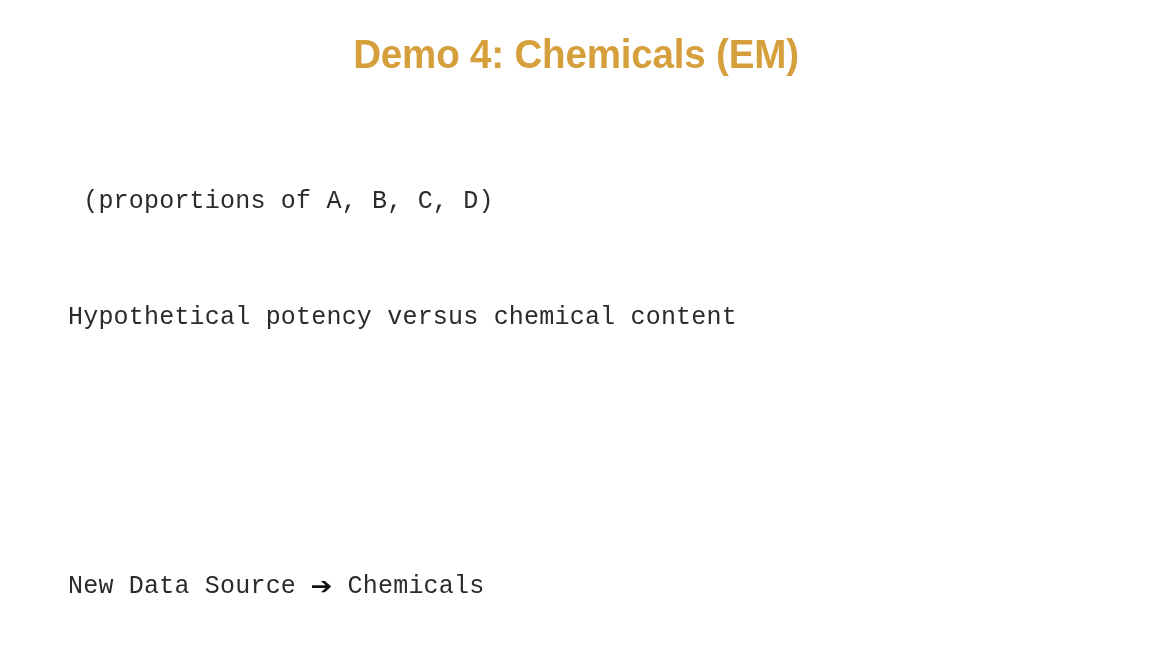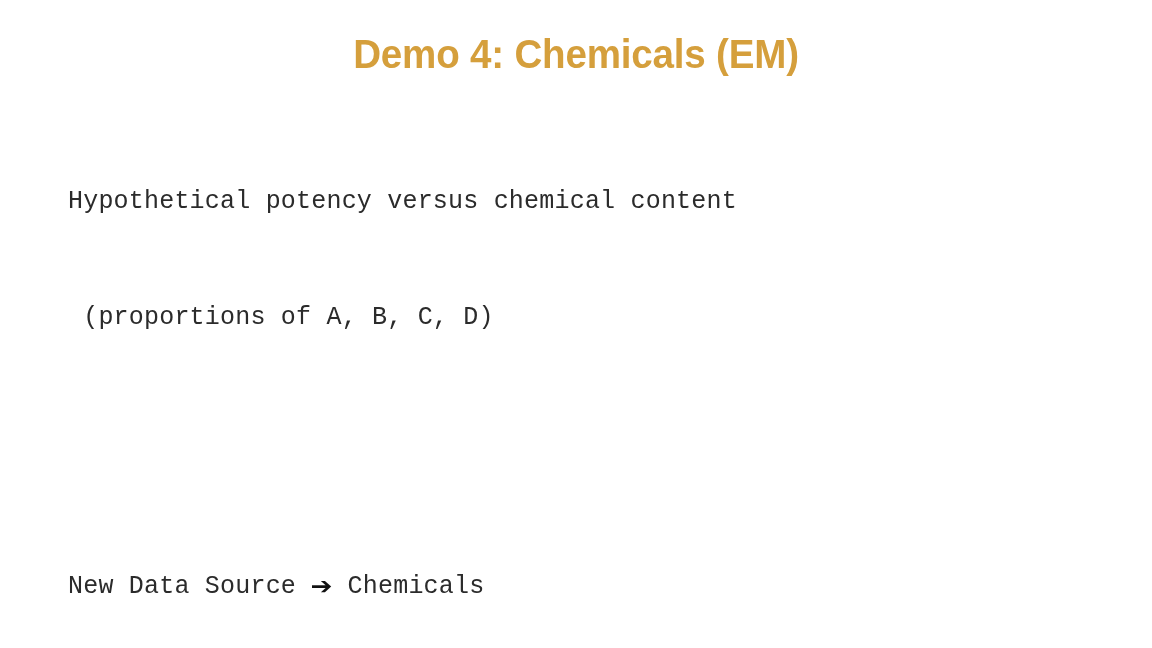--- a/index.html
+++ b/index.html
@@ -82,22 +82,22 @@
 </head>
 <body>
 
 <div class="slide">
 
   <div class="slide-title">Demo 4: Chemicals (EM)</div>
 
   <div class="body-area">
 
     <div class="para">
+      <span class="ln"> (proportions of A, B, C, D)</span>
       <span class="ln">Hypothetical potency versus chemical content</span>
-      <span class="ln"> (proportions of A, B, C, D)</span>
     </div>
 
     <div class="spacer"></div>
 
     <div class="para">
 
       <span class="ln"><span>New Data Source </span><span class="arrow">➔</span><span> Chemicals</span></span>
 
       
 

